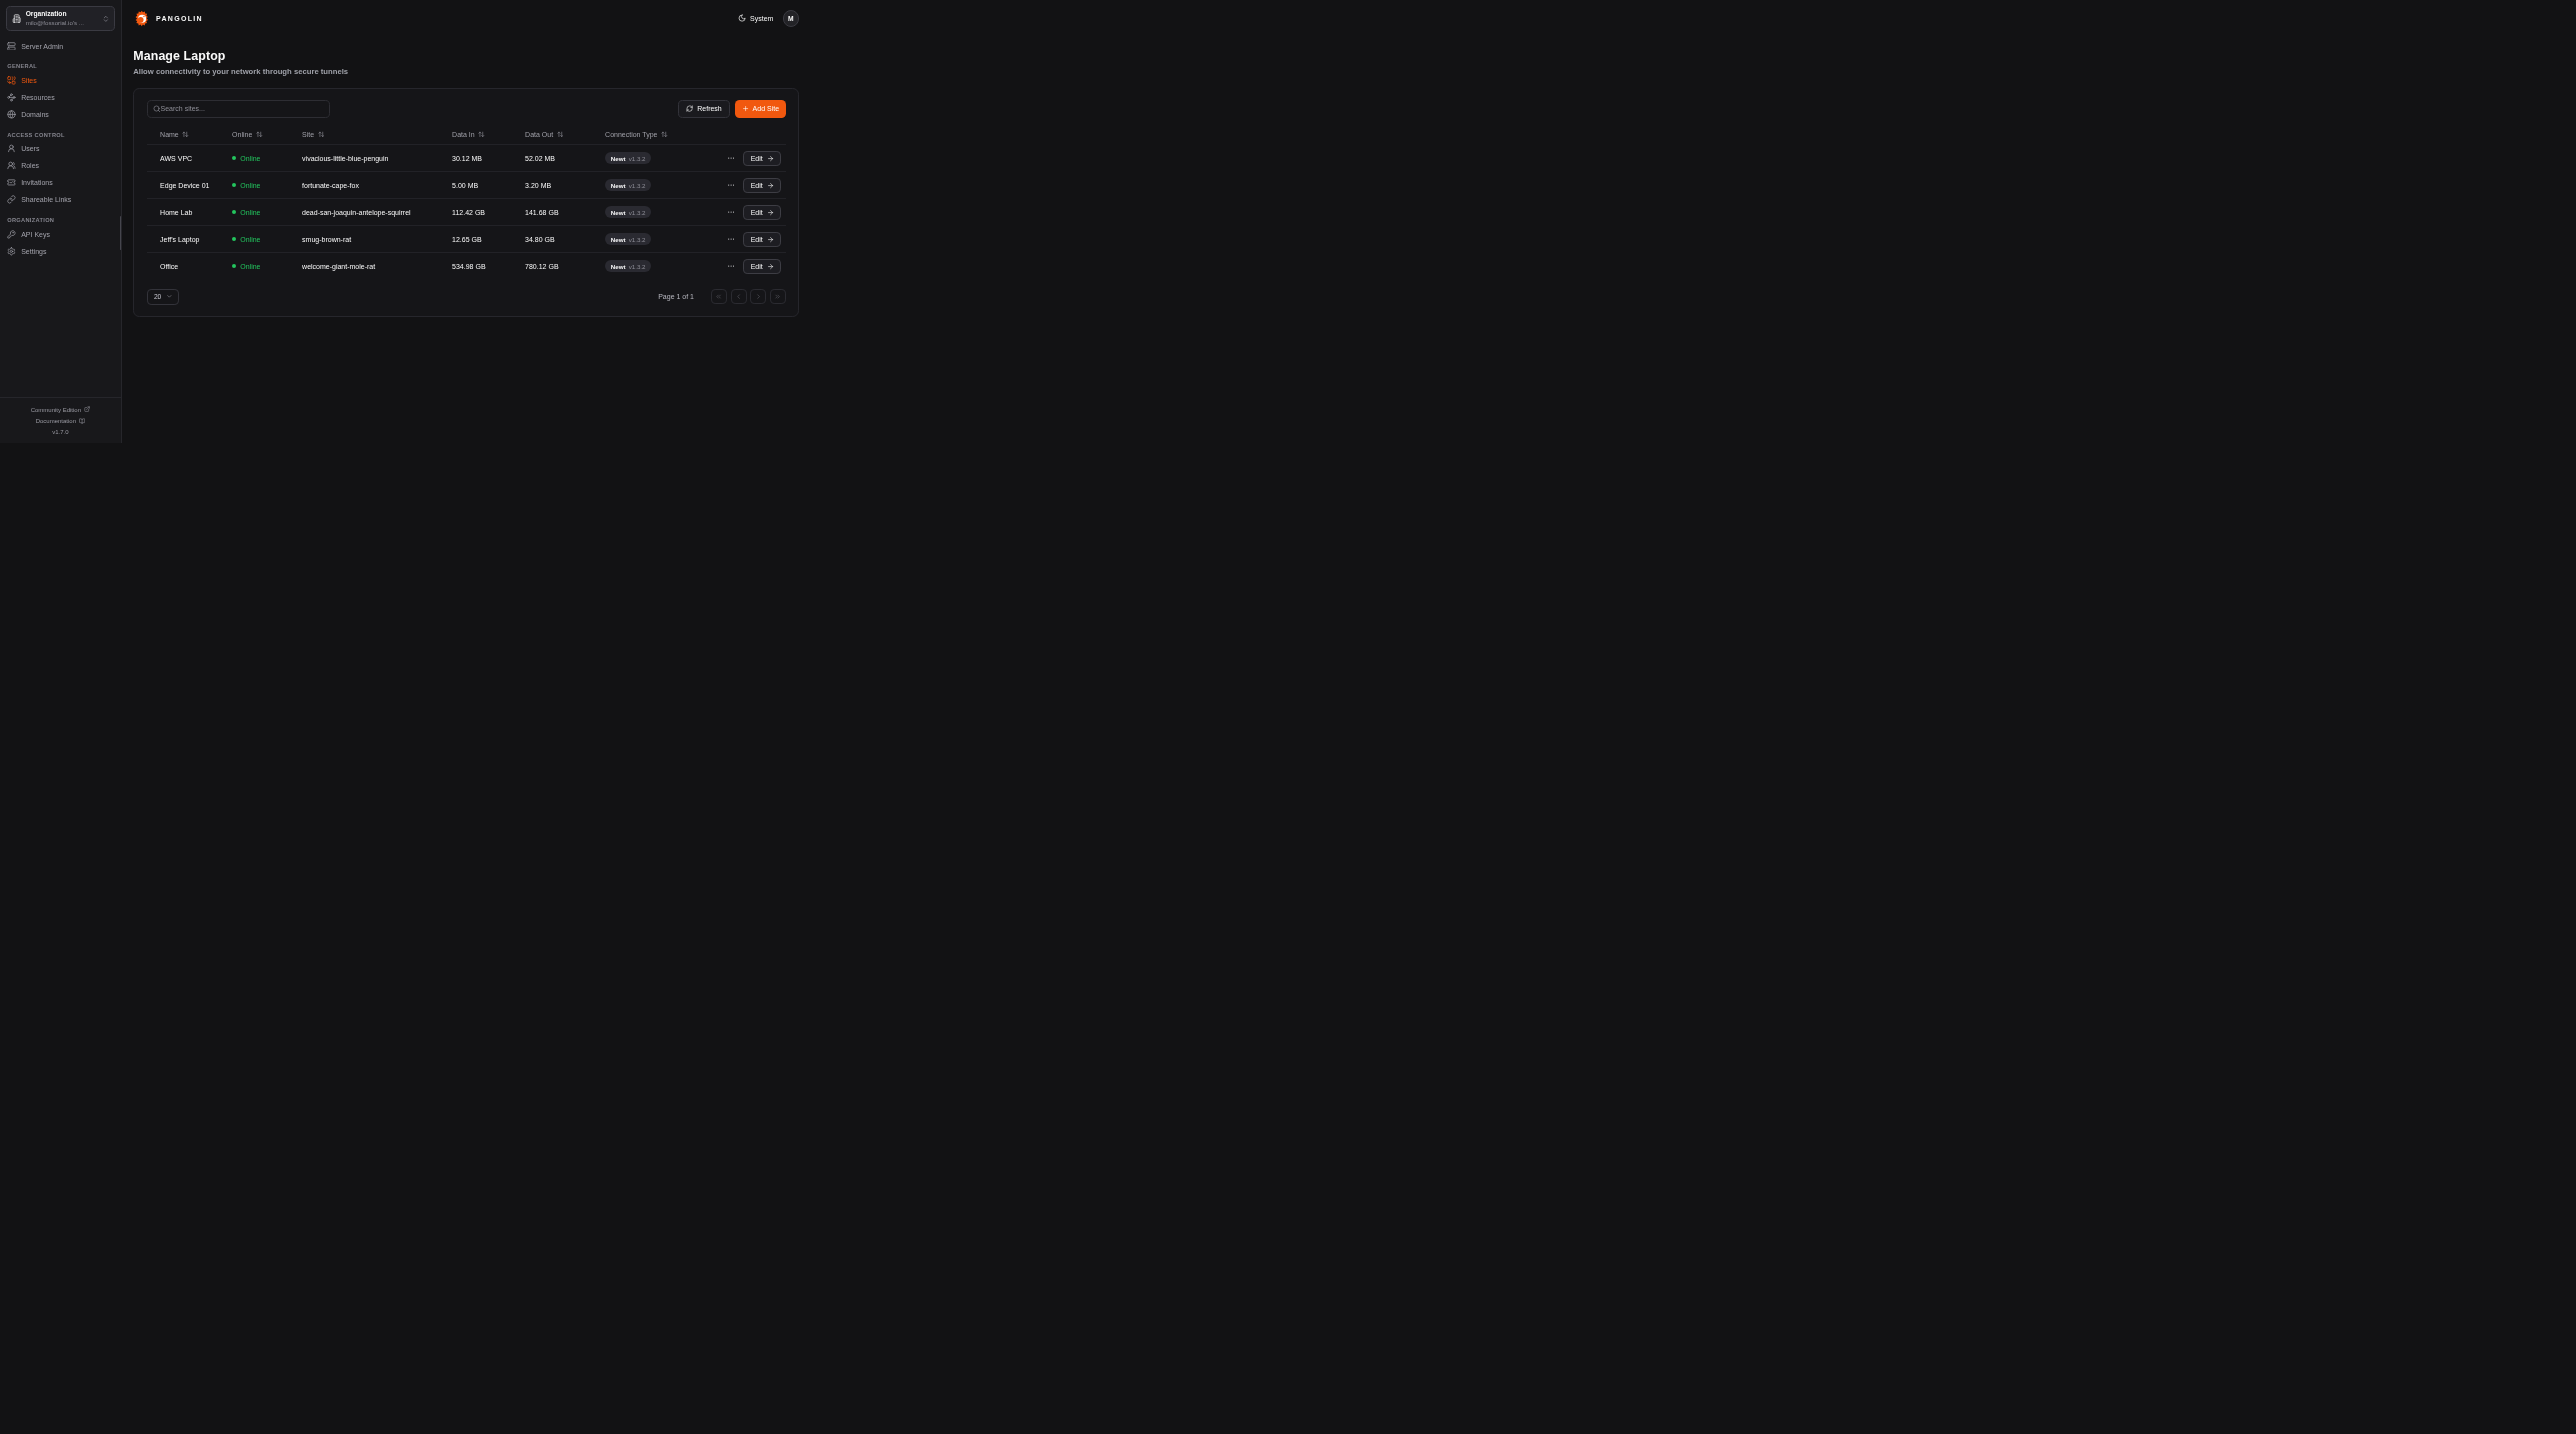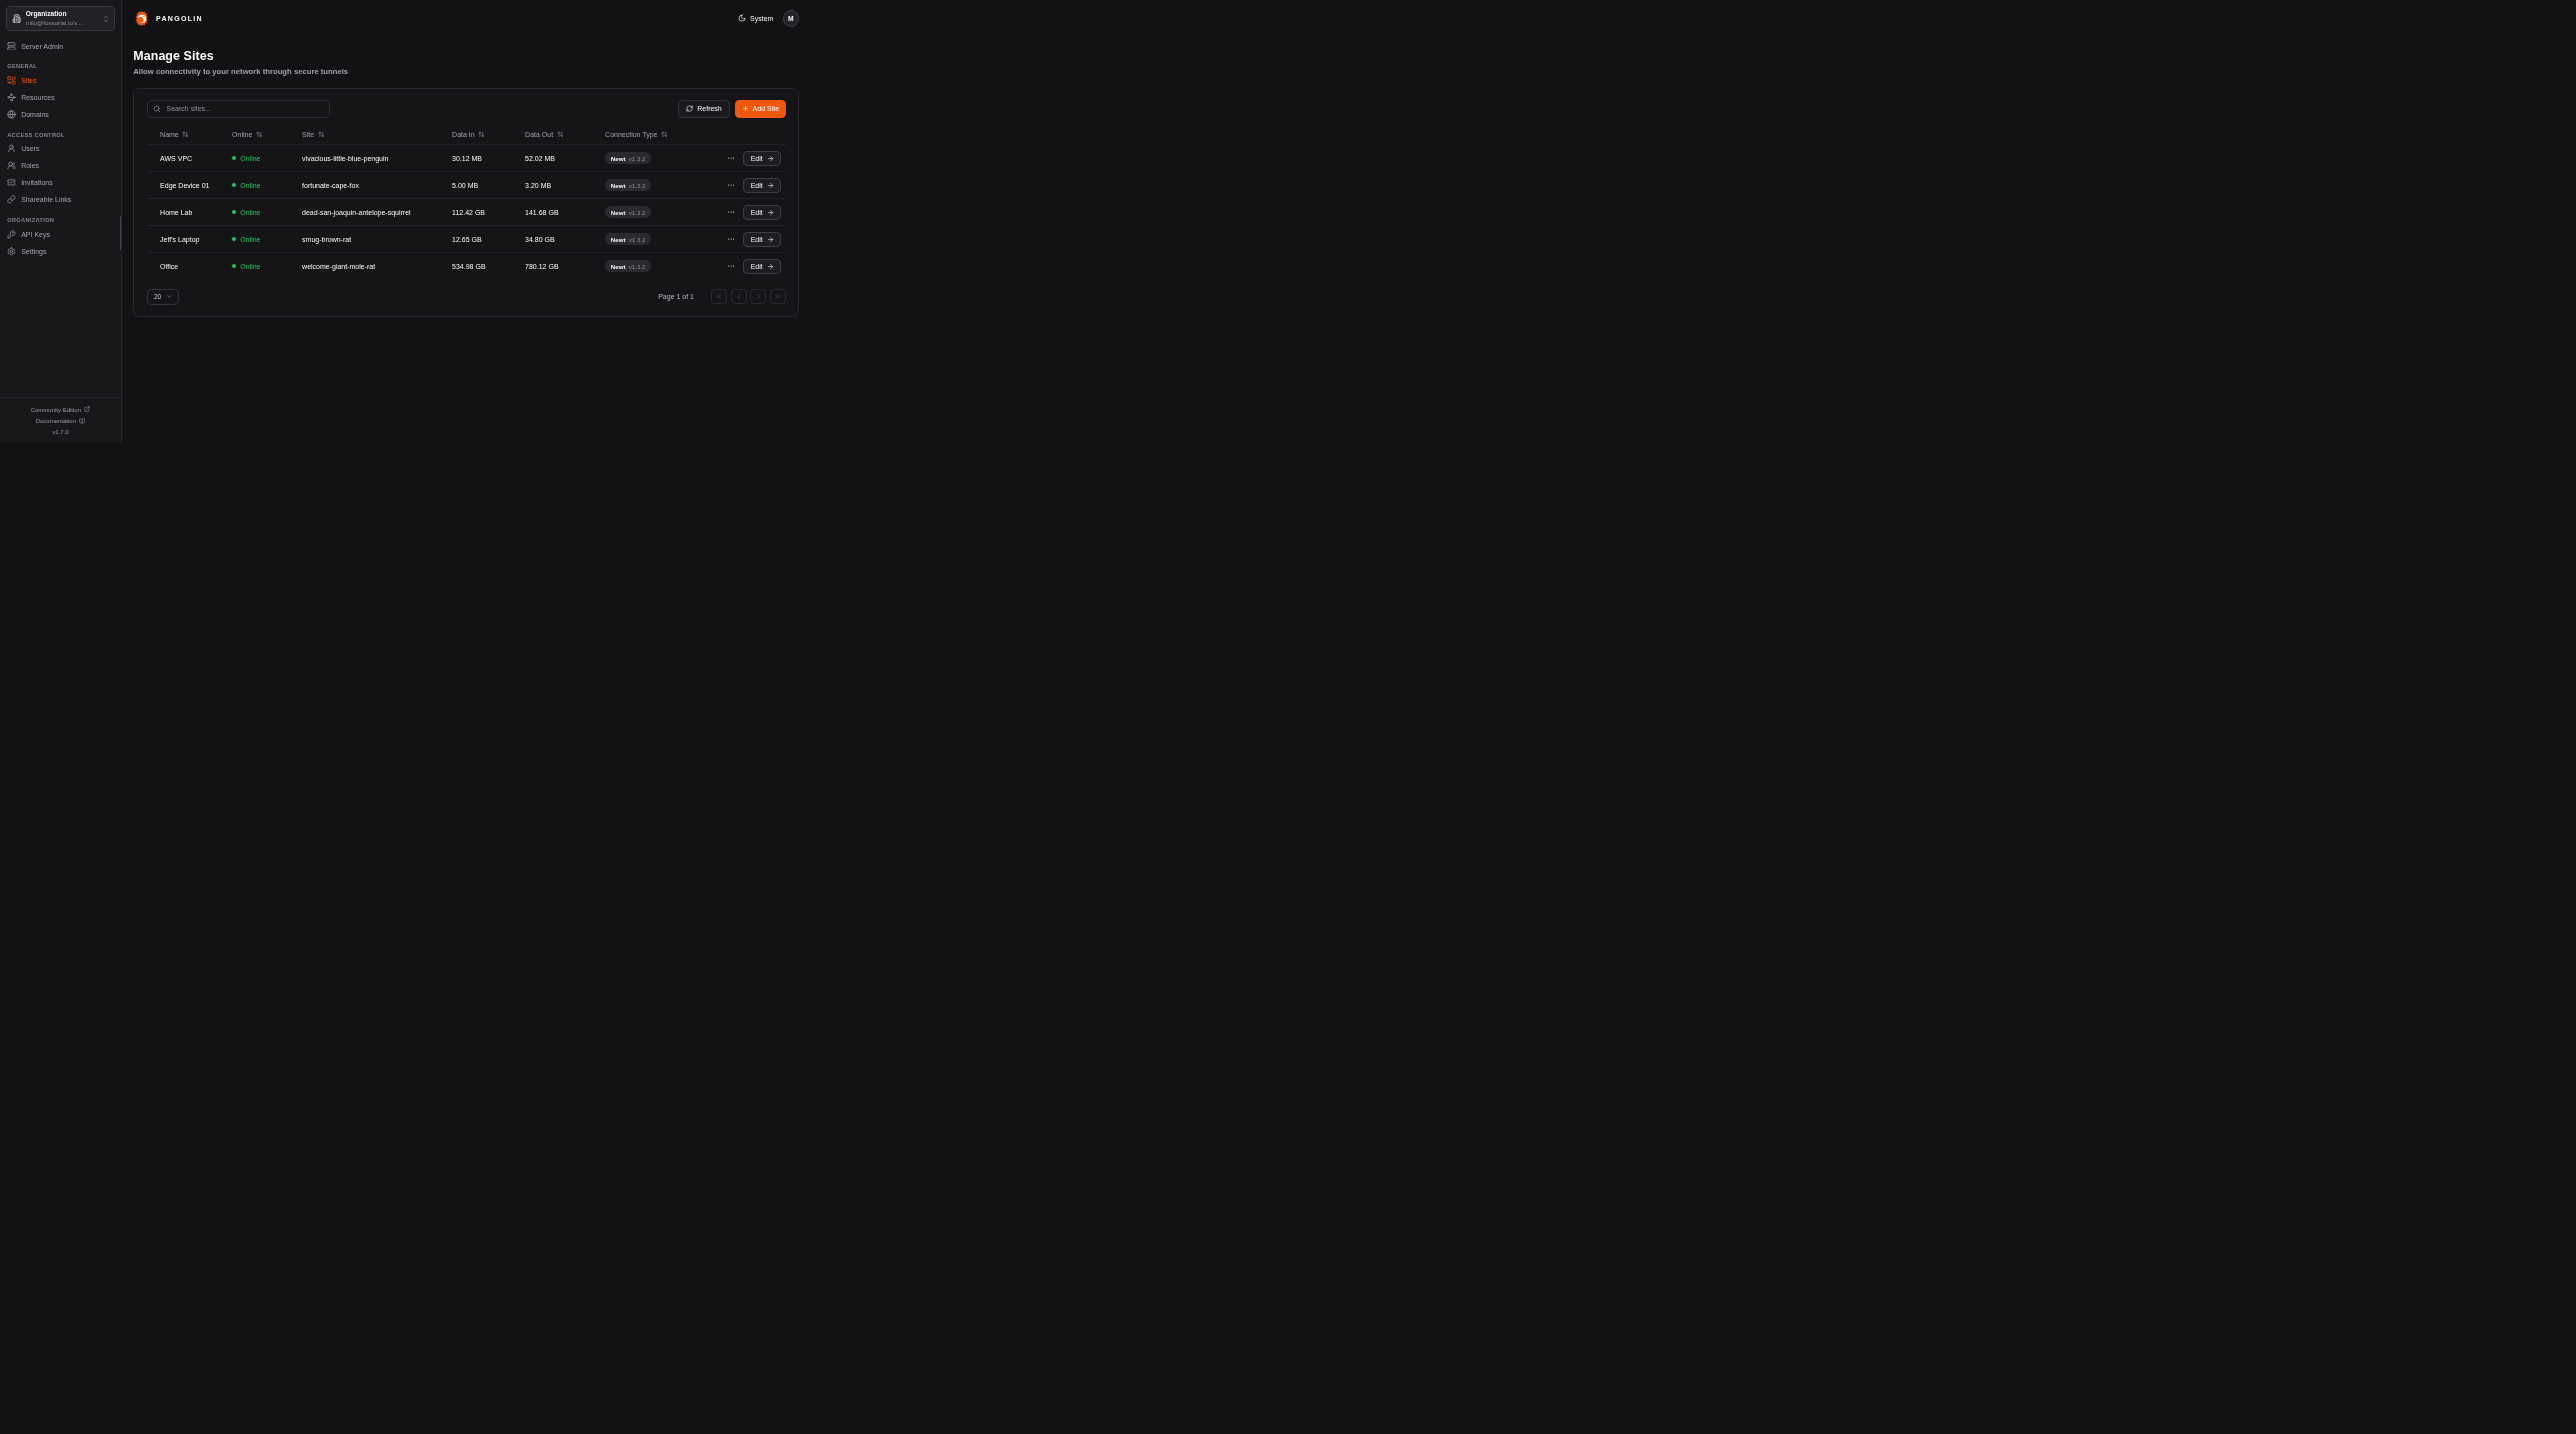--- a/index.html
+++ b/index.html
@@ -52,21 +52,21 @@
   .top-right{display:flex;align-items:center;gap:9.3px;}
   .theme-toggle{display:flex;align-items:center;gap:4.1px;font-size:7px;color:var(--txt);cursor:pointer;}
   .theme-toggle svg{width:8.2px;height:8.2px;}
   .avatar{width:16.5px;height:16.5px;border-radius:50%;background:#232327;border:0.5px solid #3A3A41;display:flex;align-items:center;justify-content:center;font-size:6.7px;font-weight:700;cursor:pointer;}
 
   .page-title{margin-top:12.4px;font-size:12.4px;font-weight:800;letter-spacing:0.1px;}
   .page-subtitle{margin-top:4.1px;font-size:7.7px;color:#9EA0A8;font-weight:bold;}
 
   .card{margin-top:11.3px;background:var(--card-bg);border:0.5px solid #26262C;border-radius:6.2px;padding:11.3px 12.4px 11.3px;}
   .toolbar{display:flex;align-items:center;}
-  .search-box{width:183px;height:17.5px;border:0.5px solid #2D2D33;border-radius:4.6px;display:flex;align-items:center;gap:6px;padding:0 5.2px;}
+  .search-box{width:183px;height:17.5px;border:0.5px solid #2D2D33;border-radius:4.6px;display:flex;align-items:center;gap:0;padding:0 5.2px;}
   .search-box svg{width:7.7px;height:7.7px;color:#8E8E97;}
   .search-box input{flex:1;background:transparent;border:0;outline:0;font-size:7px;color:#E4E4E7;font-family:inherit;}
   .search-box input::placeholder{color:#8E8E97;}
   .toolbar-spacer{flex:1;}
   .btn-refresh{height:17.5px;display:flex;align-items:center;gap:4.1px;padding:0 7.2px;border:0.5px solid var(--border-ctl);background:#1A1A1E;border-radius:4.6px;font-size:7px;color:var(--txt);cursor:pointer;font-family:inherit;}
   .btn-refresh svg{width:7.2px;height:7.2px;}
   .btn-add{height:17.5px;display:flex;align-items:center;gap:3.6px;padding:0 6.7px;margin-left:5.2px;background:var(--accent);border:0;border-radius:4.6px;font-size:7px;color:#fff;cursor:pointer;font-family:inherit;}
   .btn-add svg{width:7.2px;height:7.2px;}
 
   .table{margin-top:6.2px;}
@@ -253,21 +253,21 @@
             <path d="M12 3a6 6 0 0 0 9 9 9 9 0 1 1-9-9Z"></path>
           </svg>
         <span>System</span>
       </div>
       <div class="avatar">
         <span>M</span>
       </div>
     </div>
   </div>
 
-  <h1 class="page-title">Manage Sites</h1>
+  <h1 class="page-title">Manage Laptop</h1>
   <div class="page-subtitle">Allow connectivity to your network through secure tunnels</div>
 
   <section class="card">
     <div class="toolbar">
       <div class="search-box">
         <svg viewBox="0 0 24 24" fill="none" stroke="currentColor" stroke-width="2" stroke-linecap="round" stroke-linejoin="round">
             <circle cx="11" cy="11" r="8"></circle>
             <path d="m21 21-4.3-4.3"></path>
           </svg>
         <input type="text" placeholder="Search sites..." style="">

